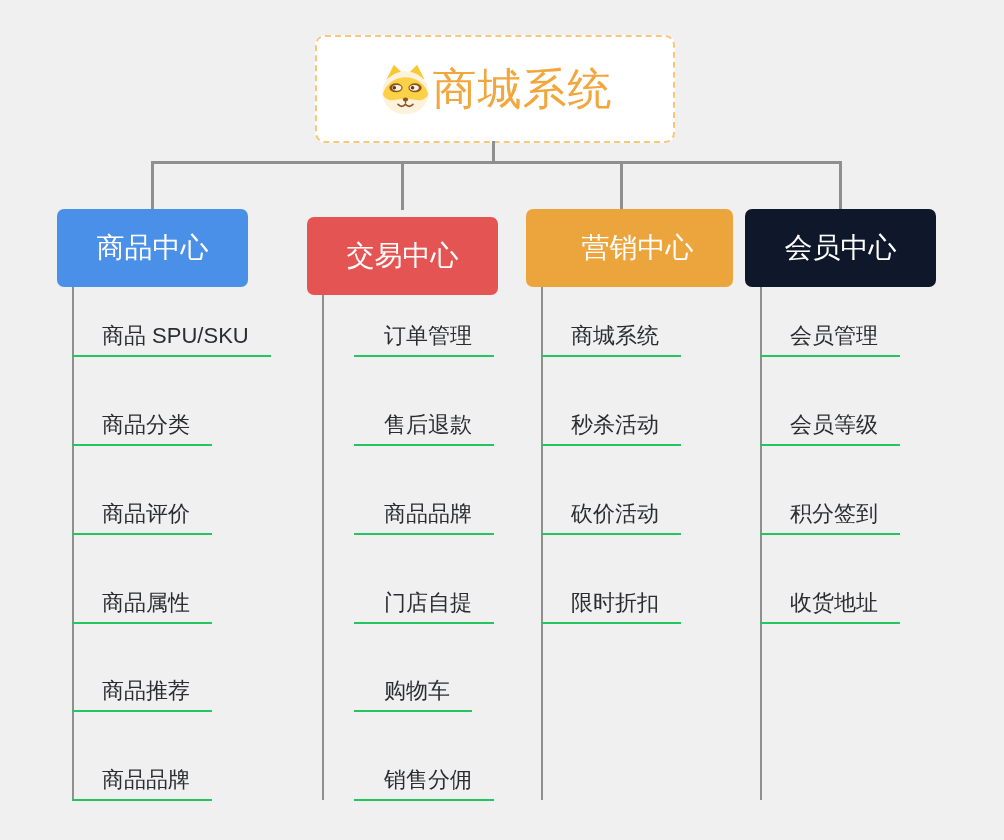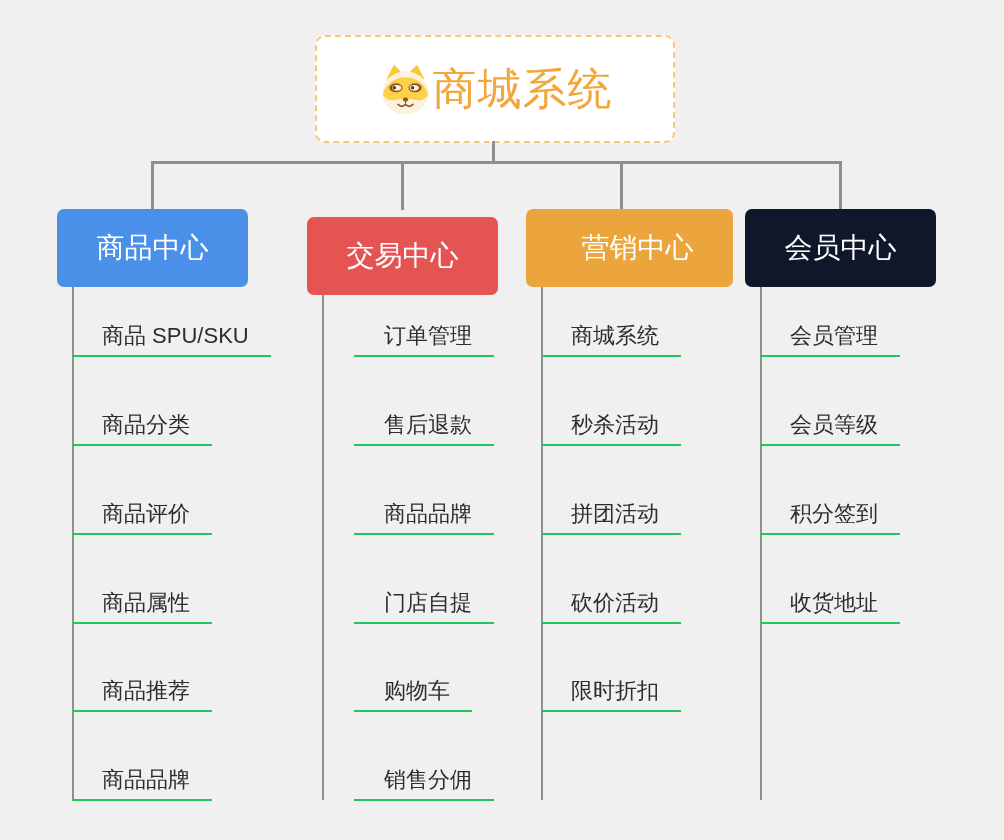--- a/index.html
+++ b/index.html
@@ -146,21 +146,20 @@
     <div class="item">售后退款</div>
     <div class="item">商品品牌</div>
     <div class="item">门店自提</div>
     <div class="item">购物车</div>
     <div class="item">销售分佣</div>
   </div>
 
   <div class="col col-3">
     <div class="item">商城系统</div>
     <div class="item">秒杀活动</div>
-    <div class="item">拼团活动</div>
     <div class="item">砍价活动</div>
     <div class="item">限时折扣</div>
   </div>
 
   <div class="col col-4">
     <div class="item">会员管理</div>
     <div class="item">会员等级</div>
     <div class="item">积分签到</div>
     <div class="item">收货地址</div>
   </div>

